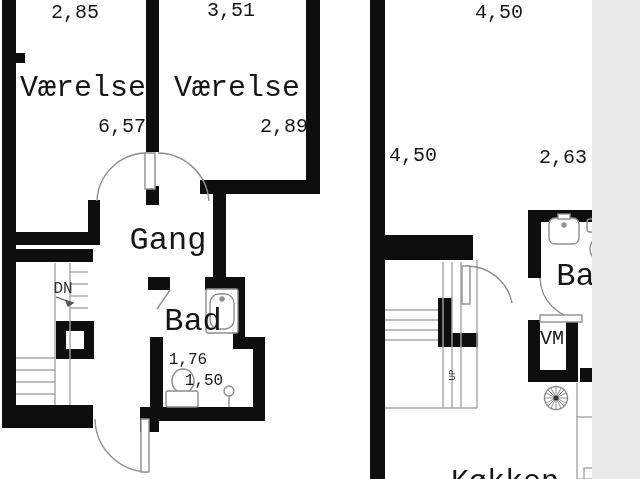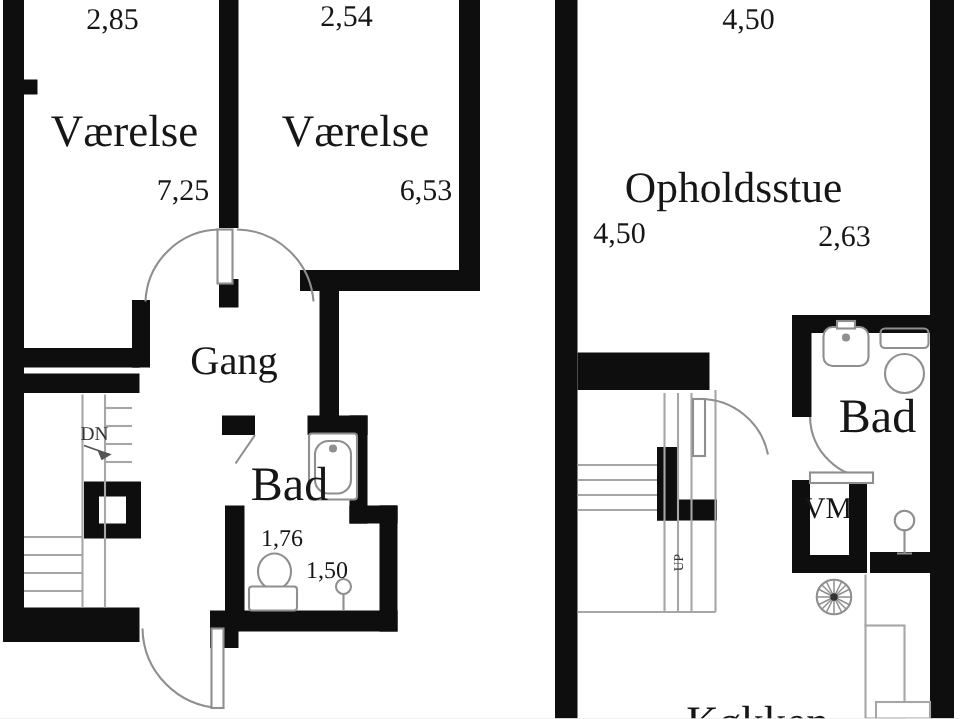--- a/index.html
+++ b/index.html
@@ -1,28 +1,28 @@
 <!DOCTYPE html>
 <html><head>
 <meta charset="utf-8">
 <style>
   html,body{margin:0;padding:0;background:#e8e8e8;}
   #canvas{
-    position:relative;width:640px;height:479px;background:#ffffff;
-    overflow:hidden;font-family:Liberation Serif, serif;
+    position:relative;width:592px;height:479px;background:#ffffff;
+    overflow:hidden;font-family:Liberation Mono, monospace;
     color:#1a1a1a;
   }
   #plan-svg{position:absolute;left:0;top:0;width:640px;height:479px;}
   .lbl{position:absolute;transform:translate(-50%,-50%);white-space:nowrap;
        line-height:1;color:#161616;}
   .room-name{font-size:30px;}
   .room-name-sm{font-size:32px;}
   .dim{font-size:20px;}
   .dim-sm{font-size:16px;}
-  .tiny{font-size:13px;color:#333;}
+  .tiny{font-size:16px;color:#333;}
   .vm{font-size:20px;}
   .rot{transform:translate(-50%,-50%) rotate(-90deg);}
   .cut{transform:translate(-50%,0);} 
 </style>
 </head>
 <body>
 
 <div id="canvas">
 
   <svg id="plan-svg" viewBox="0 0 640 479">
@@ -170,33 +170,32 @@
     </g>
 
     <g stroke="#a6a6a6" stroke-width="1.4" fill="none">
       <line x1="577" y1="383" x2="577" y2="417"></line>
       <rect x="577" y="417" width="26" height="62" fill="#ffffff"></rect>
       <rect x="584" y="468" width="36" height="11" fill="#ffffff"></rect>
     </g>
   </svg>
 
   <div class="lbl dim" style="left:75px;top:13px">2,85</div>
-  <div class="lbl dim" style="left:231px;top:11px">2,54</div>
+  <div class="lbl dim" style="left:231px;top:11px">3,51</div>
   <div class="lbl room-name" style="left:83px;top:88px">Værelse</div>
   <div class="lbl room-name" style="left:237px;top:88px">Værelse</div>
-  <div class="lbl dim" style="left:122px;top:127px">7,25</div>
-  <div class="lbl dim" style="left:284px;top:127px">6,53</div>
-  <div class="lbl room-name" style="left:156px;top:241px;font-size:27px">Gang</div>
+  <div class="lbl dim" style="left:122px;top:127px">6,57</div>
+  <div class="lbl dim" style="left:284px;top:127px">2,89</div>
+  <div class="lbl room-name" style="left:168px;top:241px;font-size:32px">Gang</div>
   <div class="lbl tiny" style="left:63px;top:289px">DN</div>
   <div class="lbl room-name-sm" style="left:193px;top:322px">Bad</div>
   <div class="lbl dim-sm" style="left:188px;top:360px">1,76</div>
-  <div class="lbl dim-sm" style="left:218px;top:381px">1,50</div>
+  <div class="lbl dim-sm" style="left:204px;top:381px">1,50</div>
 
   <div class="lbl dim" style="left:499px;top:13px">4,50</div>
-  <div class="lbl room-name" style="left:489px;top:126px;font-size:29px">Opholdsstue</div>
   <div class="lbl dim" style="left:413px;top:156px">4,50</div>
   <div class="lbl dim" style="left:563px;top:158px">2,63</div>
   <div class="lbl room-name-sm" style="left:585px;top:277px">Bad</div>
   <div class="lbl vm" style="left:552px;top:339px">VM</div>
   <div class="lbl tiny rot" style="left:453px;top:375px;font-size:9px">UP</div>
   <div class="lbl room-name cut" style="left:505px;top:467px">Køkken</div>
 
 </div>
 
 </body></html>

